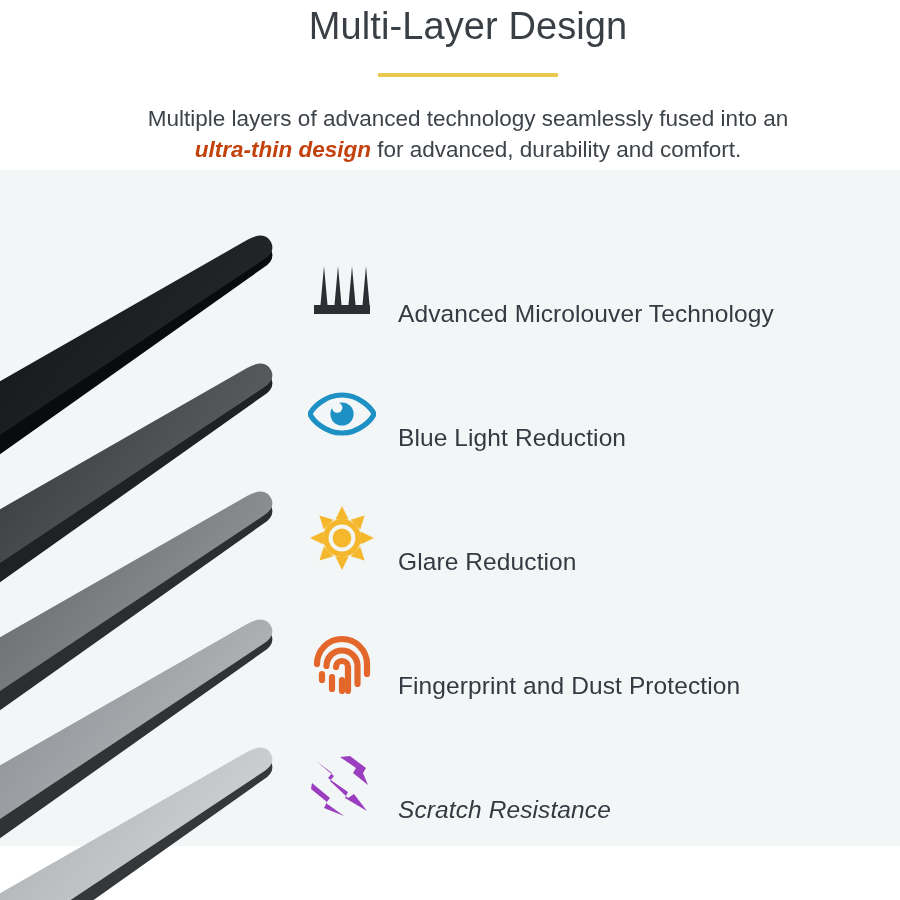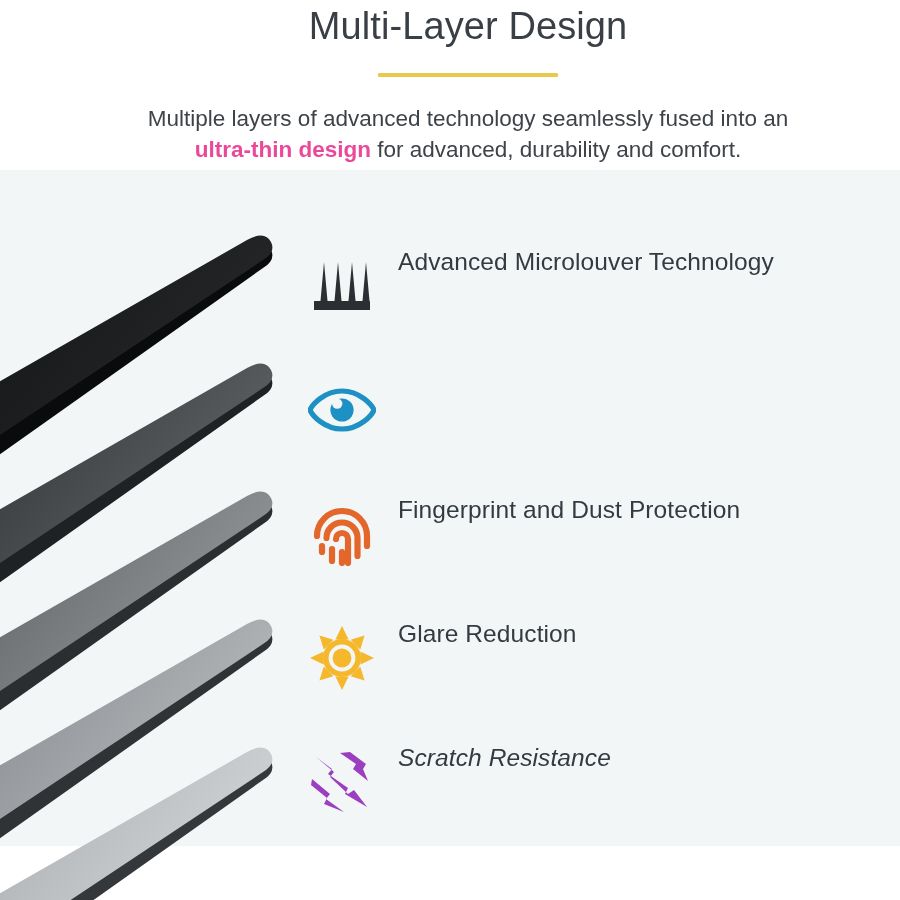--- a/index.html
+++ b/index.html
@@ -64,21 +64,22 @@
   .subtitle {
     margin: 22px auto 0 auto;
     width: 790px;
     font-size: 22.5px;
     font-weight: 400;
     line-height: 1.38;
     color: #3d4349;
   }
   .subtitle b {
     font-weight: 700;
-    color: #ec4899;
+    color: #c2410c;
+    font-style: italic;
   }
 
   
   .layers {
     position: absolute;
     left: 0;
     top: 0;
     width: 420px;
     height: 900px;
     z-index: 20;
@@ -88,21 +89,21 @@
   
   .features {
     position: absolute;
     left: 300px;
     top: 248px;
     width: 600px;
     z-index: 35;
   }
   .feature {
     display: flex;
-    align-items: flex-start;
+    align-items: flex-end;
     height: 80px;
     margin-bottom: 44px;
   }
   .feature:last-child { margin-bottom: 0; font-style: italic; }
   .feature-icon {
     width: 84px;
     min-width: 84px;
     height: 76px;
     display: flex;
     align-items: center;
@@ -213,36 +214,21 @@
     </div>
 
     <div class="feature">
       <span class="feature-icon">
         <svg viewBox="0 0 68 44" width="68" height="44" aria-hidden="true">
           <path d="M34 3 C 52 3 64 17 66 22 C 64 27 52 41 34 41 C 16 41 4 27 2 22 C 4 17 16 3 34 3 Z" fill="none" stroke="#1d90c4" stroke-width="5.2" stroke-linejoin="round"></path>
           <circle cx="34" cy="22" r="11.6" fill="#1d90c4"></circle>
           <circle cx="29.2" cy="15.6" r="5.2" fill="#f2f6f7"></circle>
         </svg>
       </span>
-    </div>
-
-    <div class="feature">
-      <span class="feature-icon">
-        <svg viewBox="0 0 58 64" width="58" height="64" aria-hidden="true">
-          <g fill="none" stroke="#e3672b" stroke-width="6.2" stroke-linecap="round">
-            <path d="M4 34 A 25 25 0 0 1 54 34 L 54 44"></path>
-            <path d="M13.5 36 A 15.5 15.5 0 0 1 44.5 36 L 44.5 54"></path>
-            <path d="M23 37 A 6 6 0 0 1 35 37 L 35 61"></path>
-            <path d="M9 50 L 9 44"></path>
-            <path d="M19 59 L 19 47"></path>
-            <path d="M29 61 L 29 50"></path>
-          </g>
-        </svg>
-      </span>
-      <span class="feature-label">Fingerprint and Dust Protection</span>
+      <span class="feature-label">Blue Light Reduction</span>
     </div>
 
     <div class="feature">
       <span class="feature-icon">
         <svg viewBox="0 0 64 64" width="64" height="64" aria-hidden="true">
           <g fill="#f5b72c">
             <path d="M32 0 L38.6 13.6 L25.4 13.6 Z"></path>
             <path d="M32 64 L25.4 50.4 L38.6 50.4 Z"></path>
             <path d="M0 32 L13.6 25.4 L13.6 38.6 Z"></path>
             <path d="M64 32 L50.4 38.6 L50.4 25.4 Z"></path>
@@ -254,20 +240,36 @@
           </g>
           <circle cx="32" cy="32" r="13.4" fill="#f2f6f7"></circle>
           <circle cx="32" cy="32" r="9.4" fill="#f5b72c"></circle>
         </svg>
       </span>
       <span class="feature-label">Glare Reduction</span>
     </div>
 
     <div class="feature">
       <span class="feature-icon">
+        <svg viewBox="0 0 58 64" width="58" height="64" aria-hidden="true">
+          <g fill="none" stroke="#e3672b" stroke-width="6.2" stroke-linecap="round">
+            <path d="M4 34 A 25 25 0 0 1 54 34 L 54 44"></path>
+            <path d="M13.5 36 A 15.5 15.5 0 0 1 44.5 36 L 44.5 54"></path>
+            <path d="M23 37 A 6 6 0 0 1 35 37 L 35 61"></path>
+            <path d="M9 50 L 9 44"></path>
+            <path d="M19 59 L 19 47"></path>
+            <path d="M29 61 L 29 50"></path>
+          </g>
+        </svg>
+      </span>
+      <span class="feature-label">Fingerprint and Dust Protection</span>
+    </div>
+
+    <div class="feature">
+      <span class="feature-icon">
         <svg viewBox="0 0 64 64" width="64" height="64" aria-hidden="true">
           <g fill="#9b3fc0">
             <path d="M6 7 L24 22 L20 27 L38 44 L44 40 L57 57 L35 44 L38 38 L18 24 L22 19 Z"></path>
             <path d="M30 3 L46 14 L43 19 L58 31 L53 19 L56 14 L40 2 Z"></path>
             <path d="M2 29 L20 44 L16 49 L34 62 L14 54 L17 48 L1 35 Z"></path>
           </g>
         </svg>
       </span>
       <span class="feature-label">Scratch Resistance</span>
     </div>

